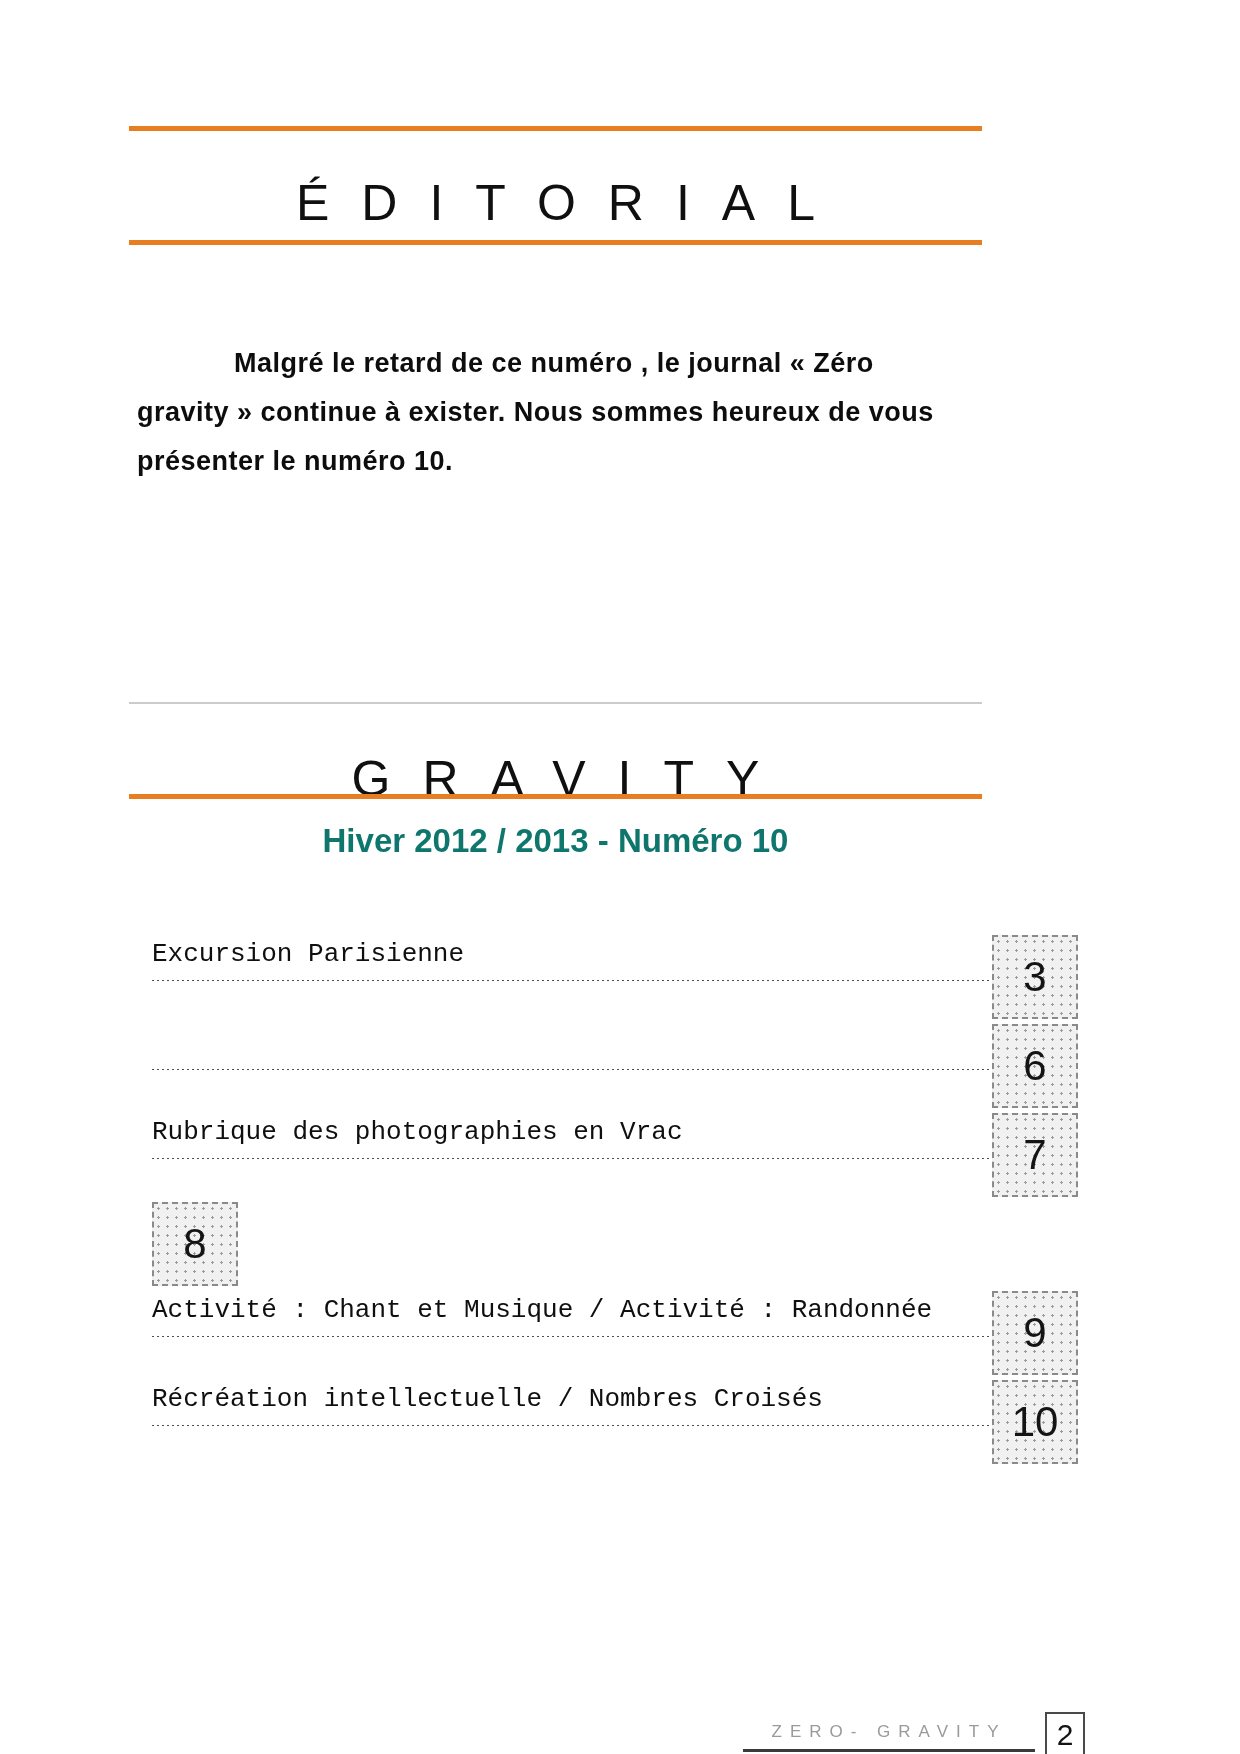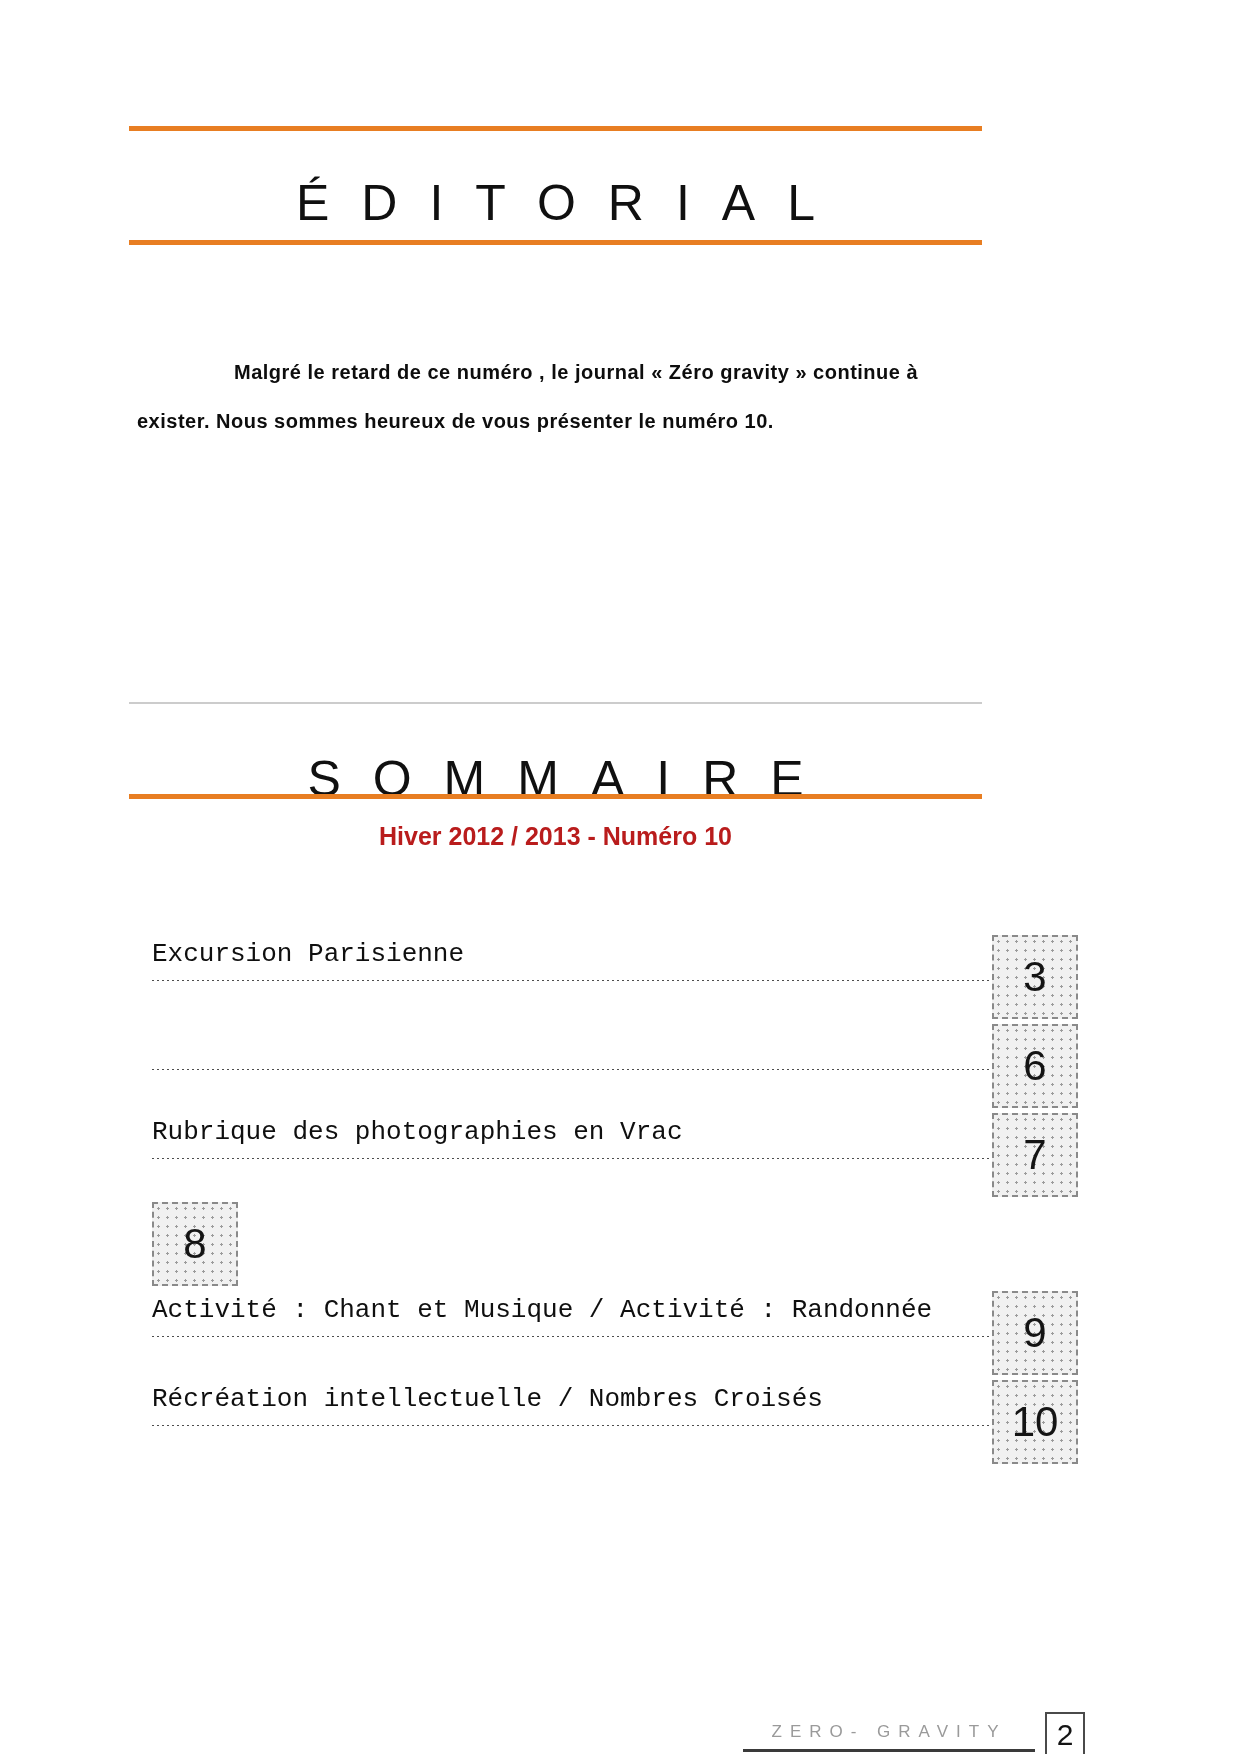--- a/index.html
+++ b/index.html
@@ -31,32 +31,32 @@
     font-size:50px;font-weight:400;
     letter-spacing:32px;text-indent:32px;
     color:#101010;
     font-stretch:condensed;
   }
   #editorial-rule-top{top:126px;}
   #editorial-title{top:140px;}
   #editorial-rule-bottom{top:240px;}
 
   .editorial-paragraph{
-    position:absolute;left:137px;top:328px;width:828px;
-    font-size:20px;font-weight:700;line-height:49px;
+    position:absolute;left:137px;top:312px;width:828px;
+    font-size:27px;font-weight:700;line-height:49px;
     text-indent:97px;color:#0d0d0d;
     letter-spacing:0.5px;
   }
 
   #sommaire-rule-gray{top:702px;}
   #sommaire-title{top:716px;}
   #sommaire-rule-orange{top:794px;}
   .sommaire-subtitle{
     position:absolute;left:129px;top:822px;width:853px;
-    text-align:center;font-size:25px;font-weight:700;color:#b91c1c;
+    text-align:center;font-size:33px;font-weight:700;color:#0f766e;
   }
 
   .toc{
     position:absolute;left:152px;top:935px;width:926px;
   }
   .toc-row{
     display:flex;align-items:flex-start;height:89px;
   }
   .toc-left{
     flex:1;position:relative;height:46px;font-family:Liberation Mono, monospace;
@@ -112,21 +112,21 @@
 
 <div class="page">
 
   <div class="rule-orange" id="editorial-rule-top"></div>
   <h1 class="big-title" id="editorial-title">ÉDITORIAL</h1>
   <div class="rule-orange" id="editorial-rule-bottom"></div>
 
   <p class="editorial-paragraph">Malgré le retard de ce numéro , le journal «  Zéro gravity » continue à exister. Nous sommes heureux de vous présenter le numéro 10.</p>
 
   <div class="rule-gray" id="sommaire-rule-gray"></div>
-  <h1 class="big-title" id="sommaire-title">SOMMAIRE</h1>
+  <h1 class="big-title" id="sommaire-title">GRAVITY</h1>
   <div class="rule-orange" id="sommaire-rule-orange"></div>
   <div class="sommaire-subtitle">Hiver 2012 / 2013 - Numéro 10</div>
 
   <div class="toc">
     <div class="toc-row">
       <div class="toc-left">
         <span class="toc-label">Excursion Parisienne</span>
         <div class="toc-leader"></div>
       </div>
       <div class="toc-box">

